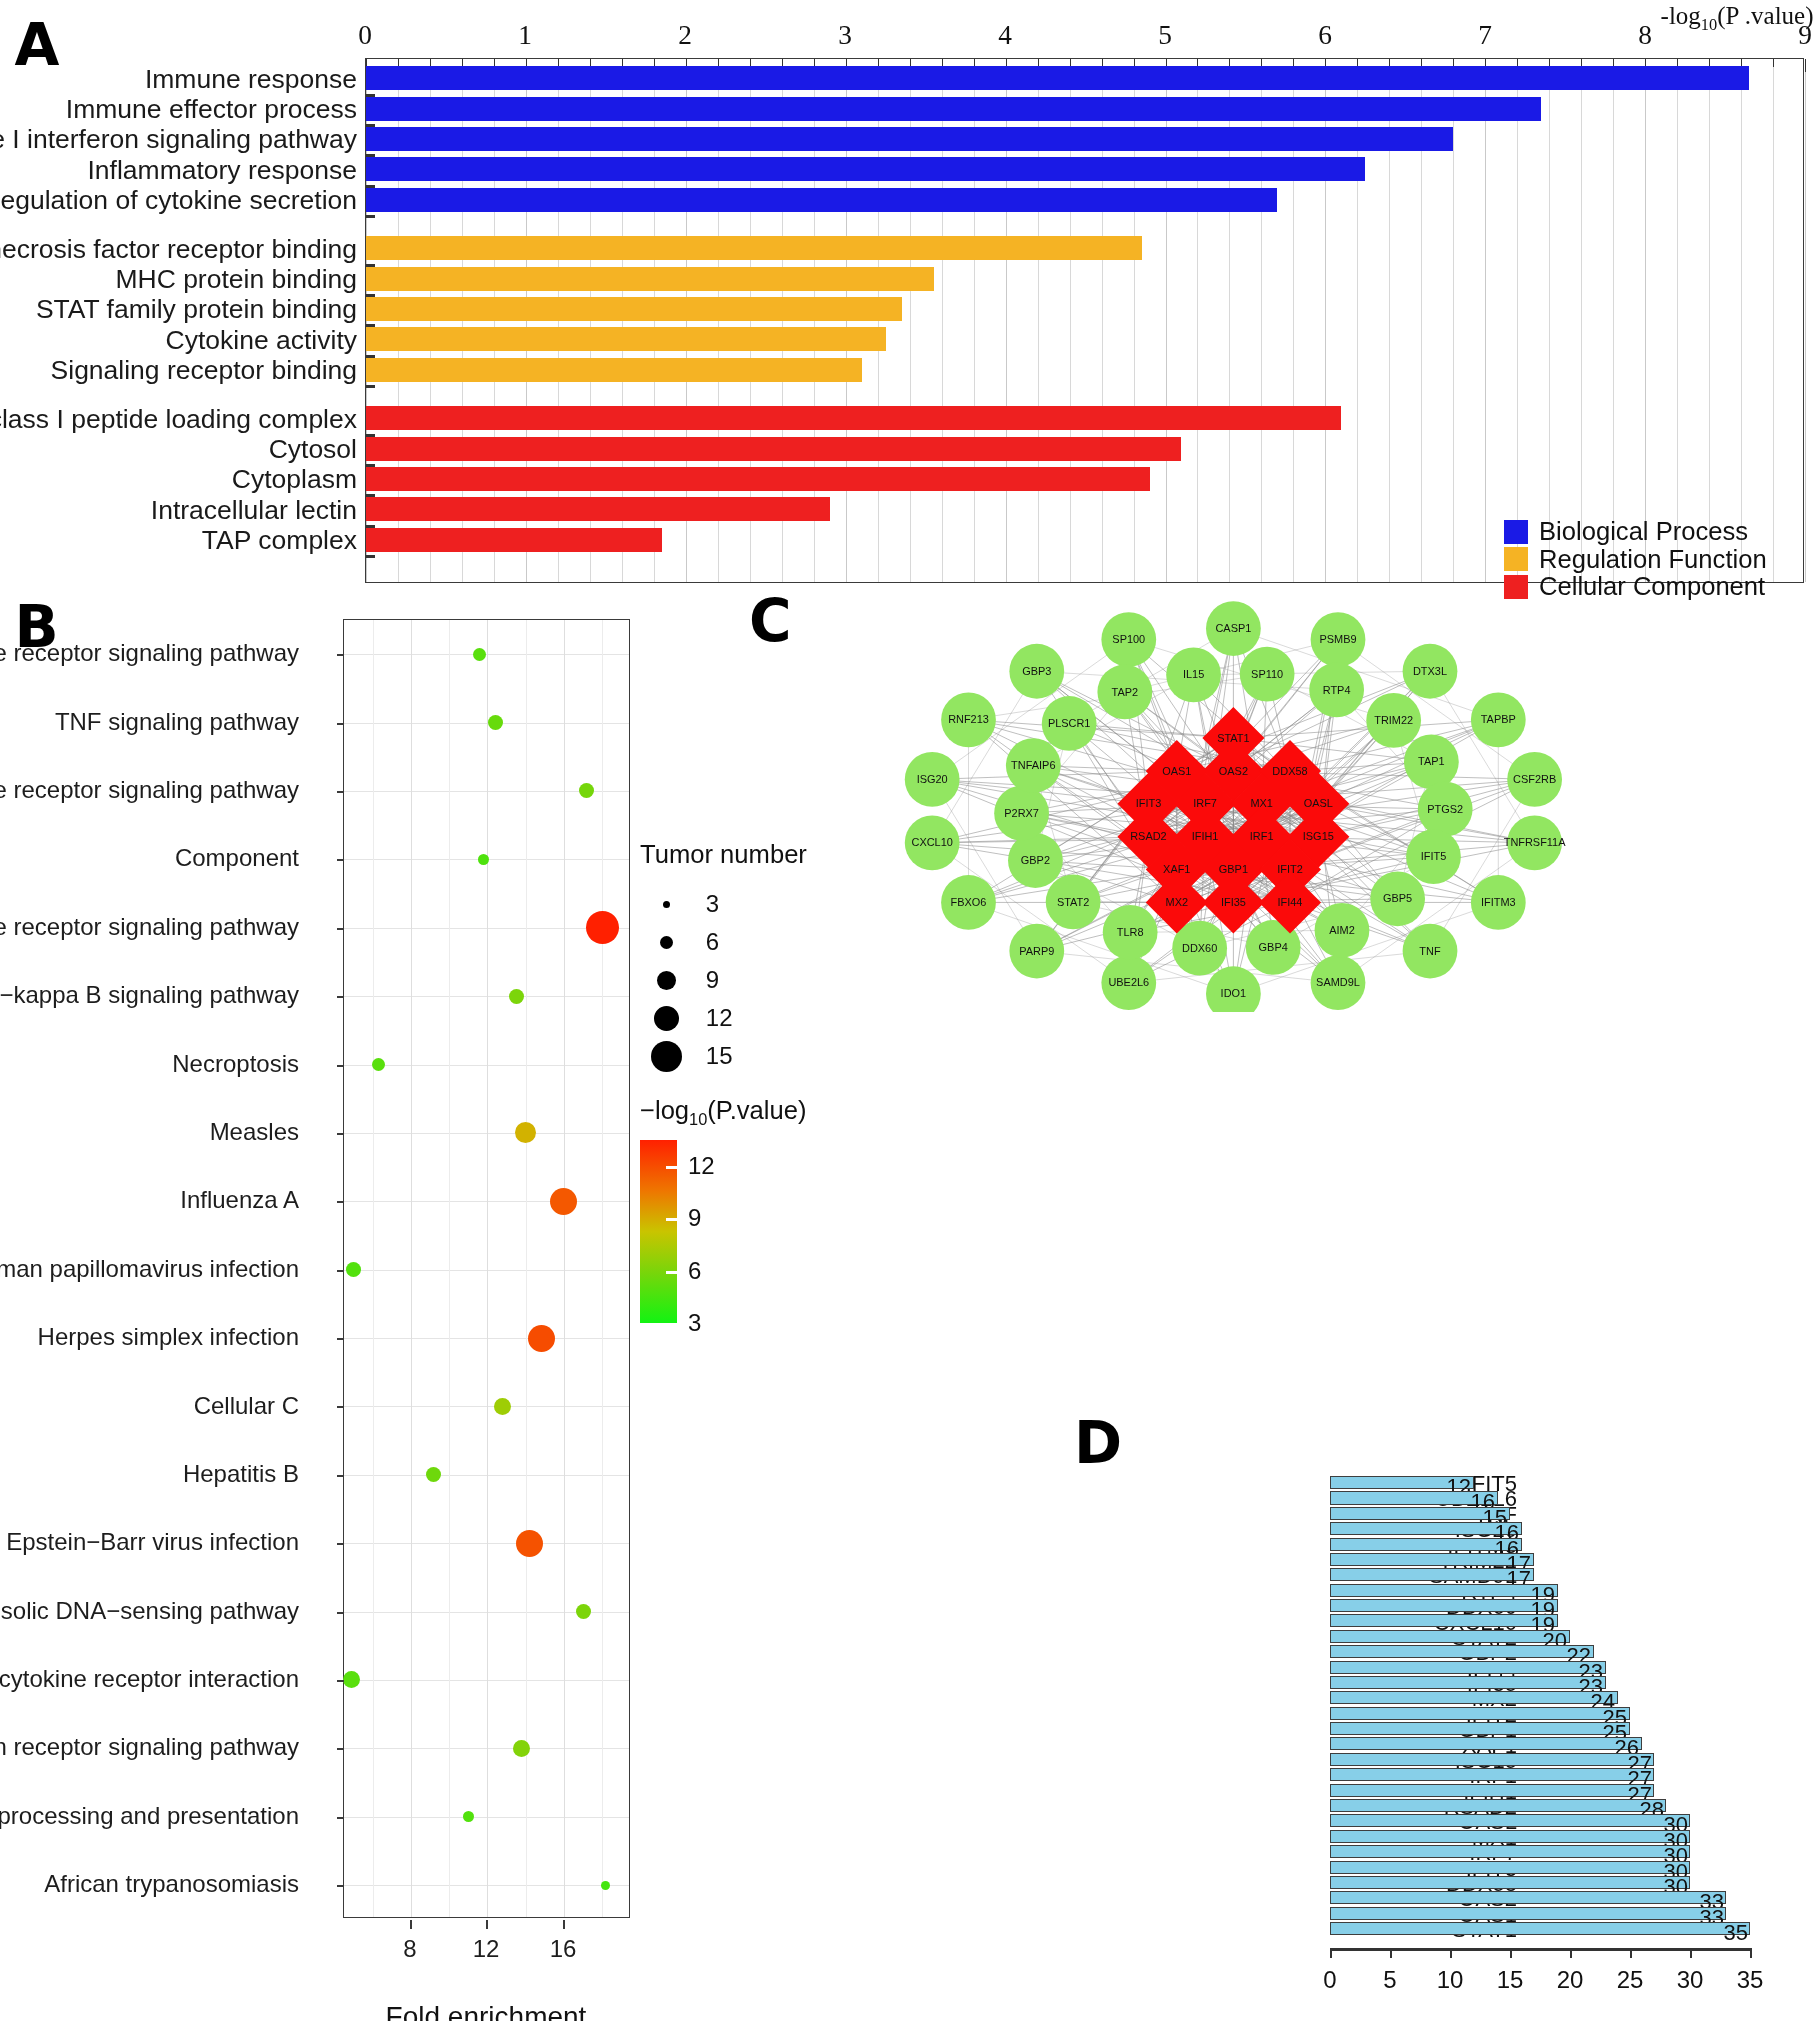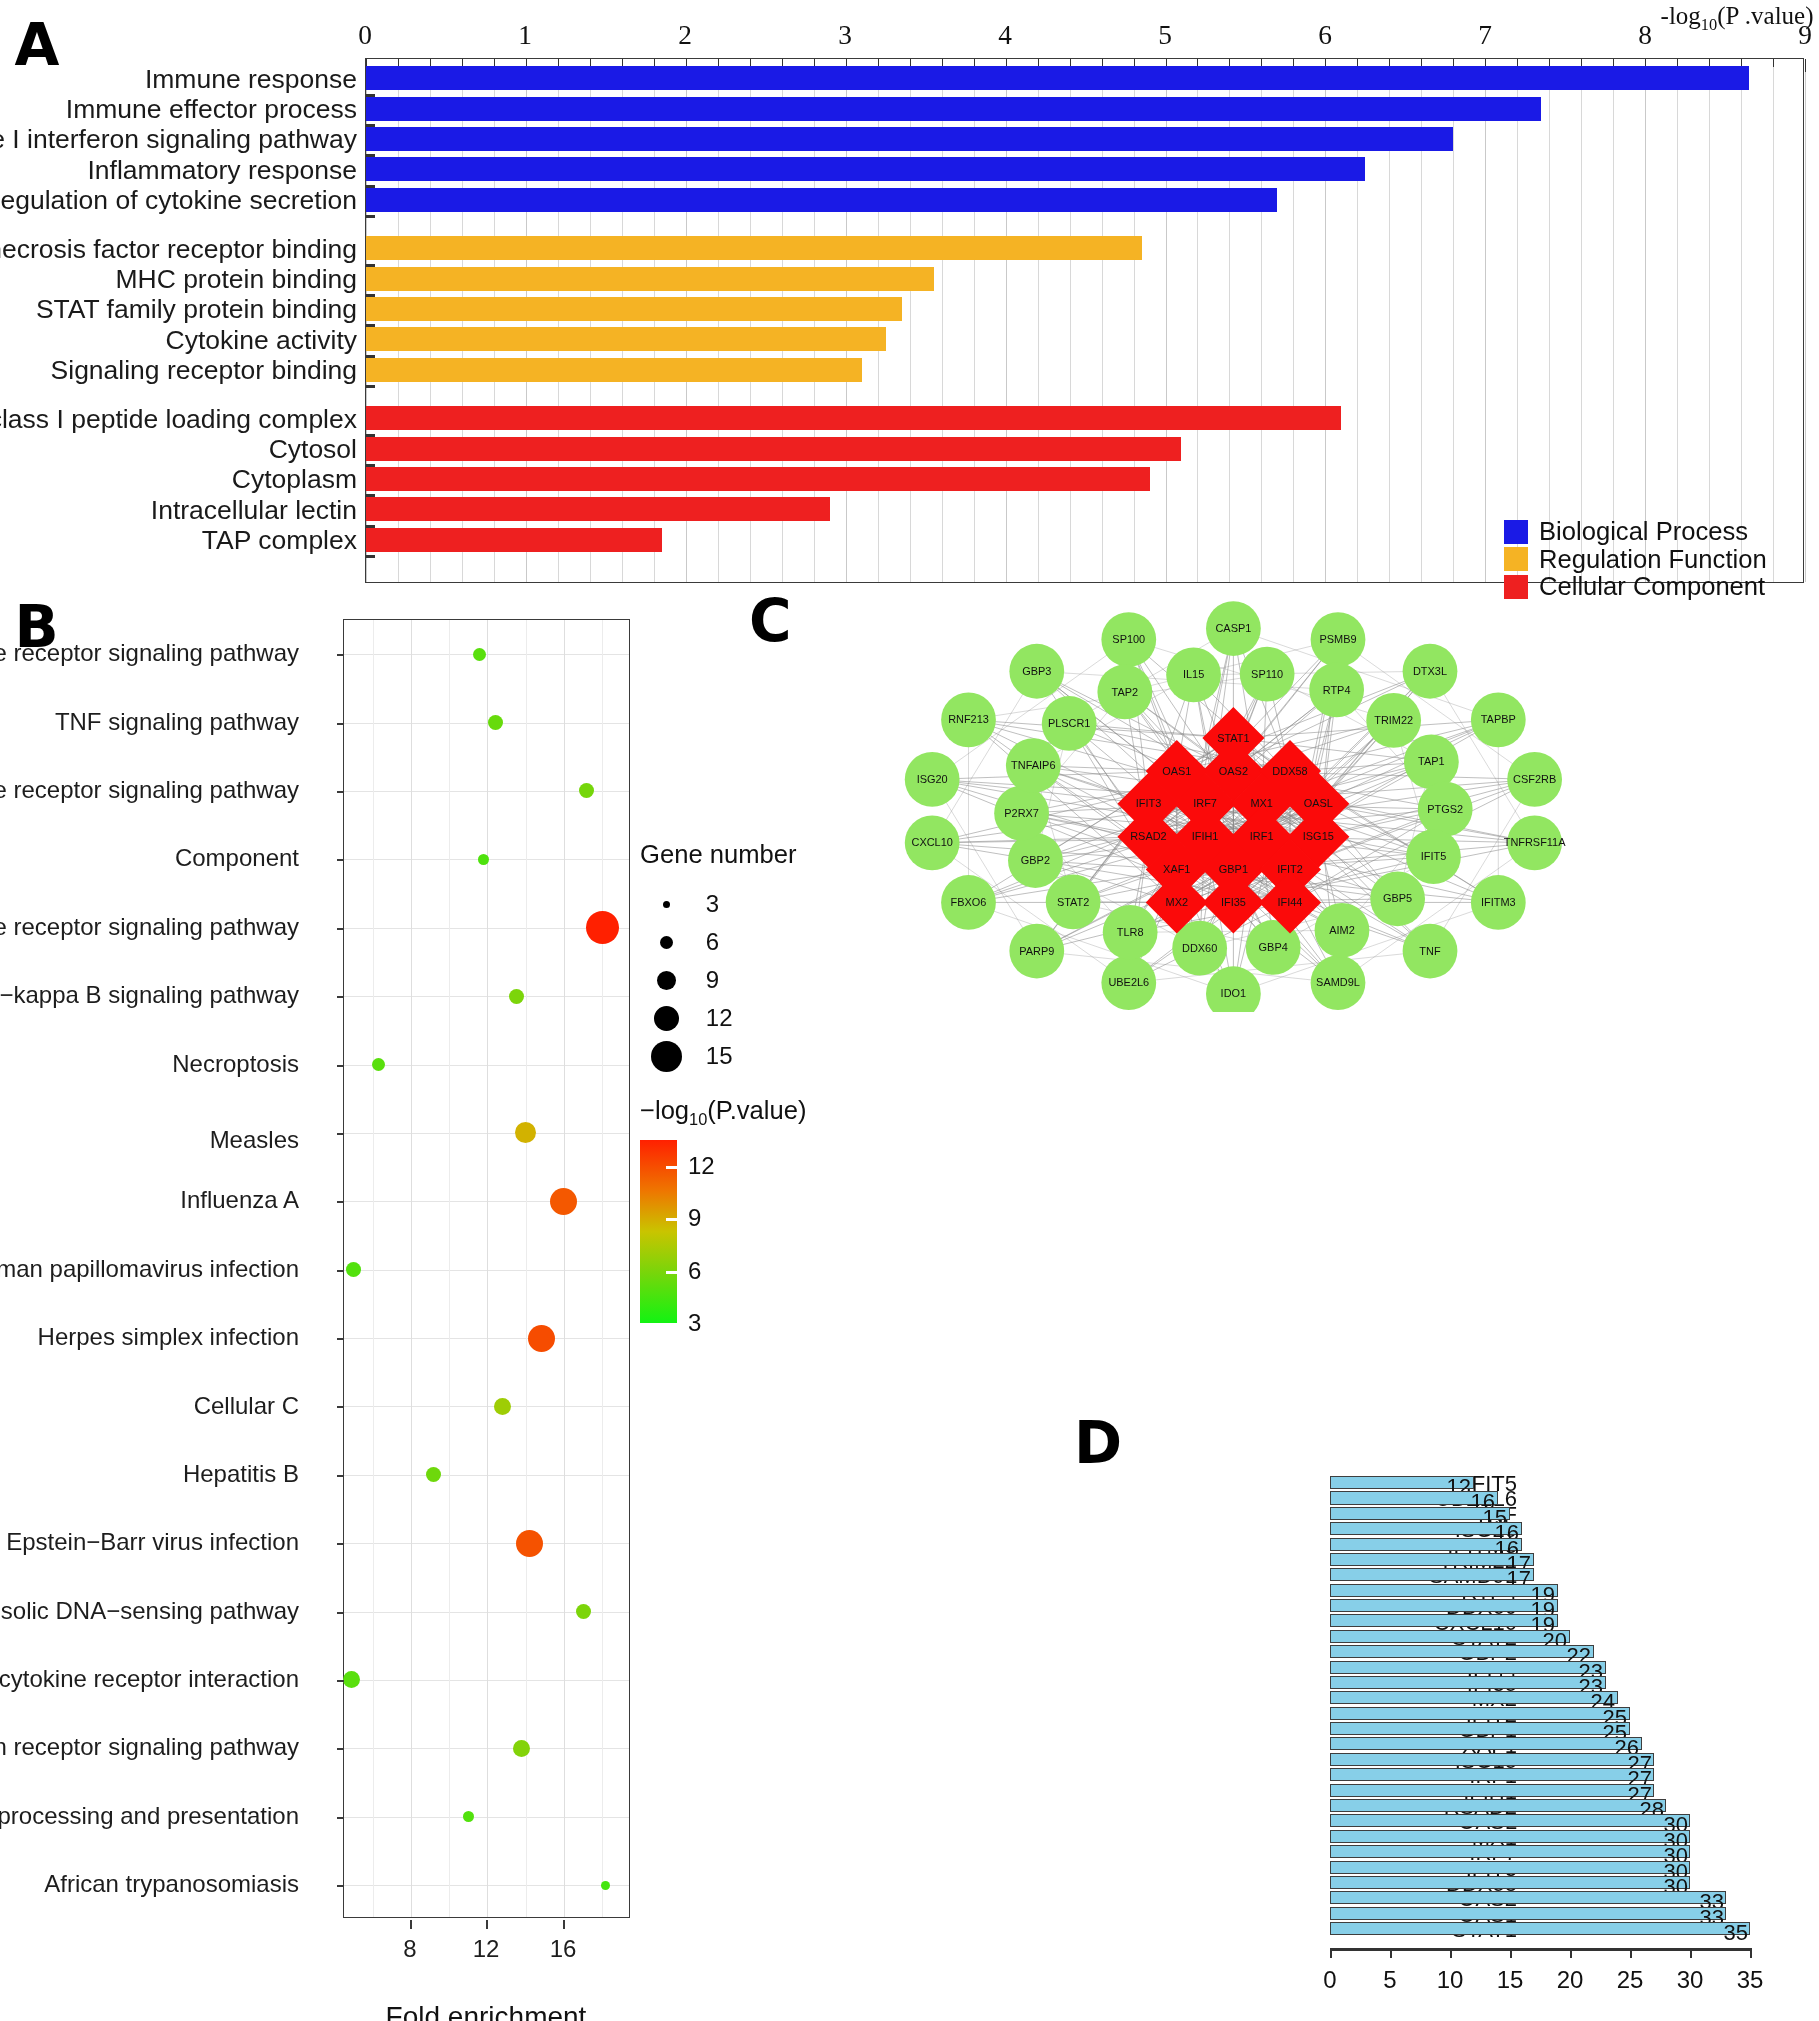--- a/index.html
+++ b/index.html
@@ -316,21 +316,21 @@
   <div class="panel-letter" style="left:14.6px; top:0px;">B</div>
 
   <div id="bCatLabels">
       <div class="b-catlabel" style="top: 43px;">Toll−like receptor signaling pathway</div>
       <div class="b-catlabel" style="top: 112px;">TNF signaling pathway</div>
       <div class="b-catlabel" style="top: 180px;">RIG−I−like receptor signaling pathway</div>
       <div class="b-catlabel" style="top: 248px;">Component</div>
       <div class="b-catlabel" style="top: 317px;">NOD−like receptor signaling pathway</div>
       <div class="b-catlabel" style="top: 385px;">NF−kappa B signaling pathway</div>
       <div class="b-catlabel" style="top: 454px;">Necroptosis</div>
-      <div class="b-catlabel" style="top: 522px; margin-top: 8px;">Measles</div>
+      <div class="b-catlabel" style="top: 522px;">Measles</div>
       <div class="b-catlabel" style="top: 590px;">Influenza A</div>
       <div class="b-catlabel" style="top: 659px;">Human papillomavirus infection</div>
       <div class="b-catlabel" style="top: 727px;">Herpes simplex infection</div>
       <div class="b-catlabel" style="top: 796px;">Cellular C</div>
       <div class="b-catlabel" style="top: 864px;">Hepatitis B</div>
       <div class="b-catlabel" style="top: 932px;">Epstein−Barr virus infection</div>
       <div class="b-catlabel" style="top: 1001px;">Cytosolic DNA−sensing pathway</div>
       <div class="b-catlabel" style="top: 1069px;">Cytokine−cytokine receptor interaction</div>
       <div class="b-catlabel" style="top: 1137px;">C−type lectin receptor signaling pathway</div>
       <div class="b-catlabel" style="top: 1206px;">Antigen processing and presentation</div>
@@ -414,21 +414,21 @@
       <div class="b-xtick" style="left: 410px; top: 1322px;"></div>
       <div class="b-xlabel" style="left: 410px; top: 1337px;">8</div>
       <div class="b-xtick" style="left: 486px; top: 1322px;"></div>
       <div class="b-xlabel" style="left: 486px; top: 1337px;">12</div>
       <div class="b-xtick" style="left: 563px; top: 1322px;"></div>
       <div class="b-xlabel" style="left: 563px; top: 1337px;">16</div>
     </div>
   <div id="bXTitle">Fold enrichment</div>
 
   <div id="bSizeLegend">
-    <div id="bSizeLegendTitle">Gene number</div>
+    <div id="bSizeLegendTitle">Tumor number</div>
     <div id="bSizeRows">
         <div class="b-sizerow">
           <div class="b-sizedotwrap">
             <div class="b-sizedot" style="width: 7.3px; height: 7.3px;"></div>
           </div>
           <div class="b-sizelab">3</div>
         </div>
         <div class="b-sizerow">
           <div class="b-sizedotwrap">
             <div class="b-sizedot" style="width: 13.2px; height: 13.2px;"></div>

